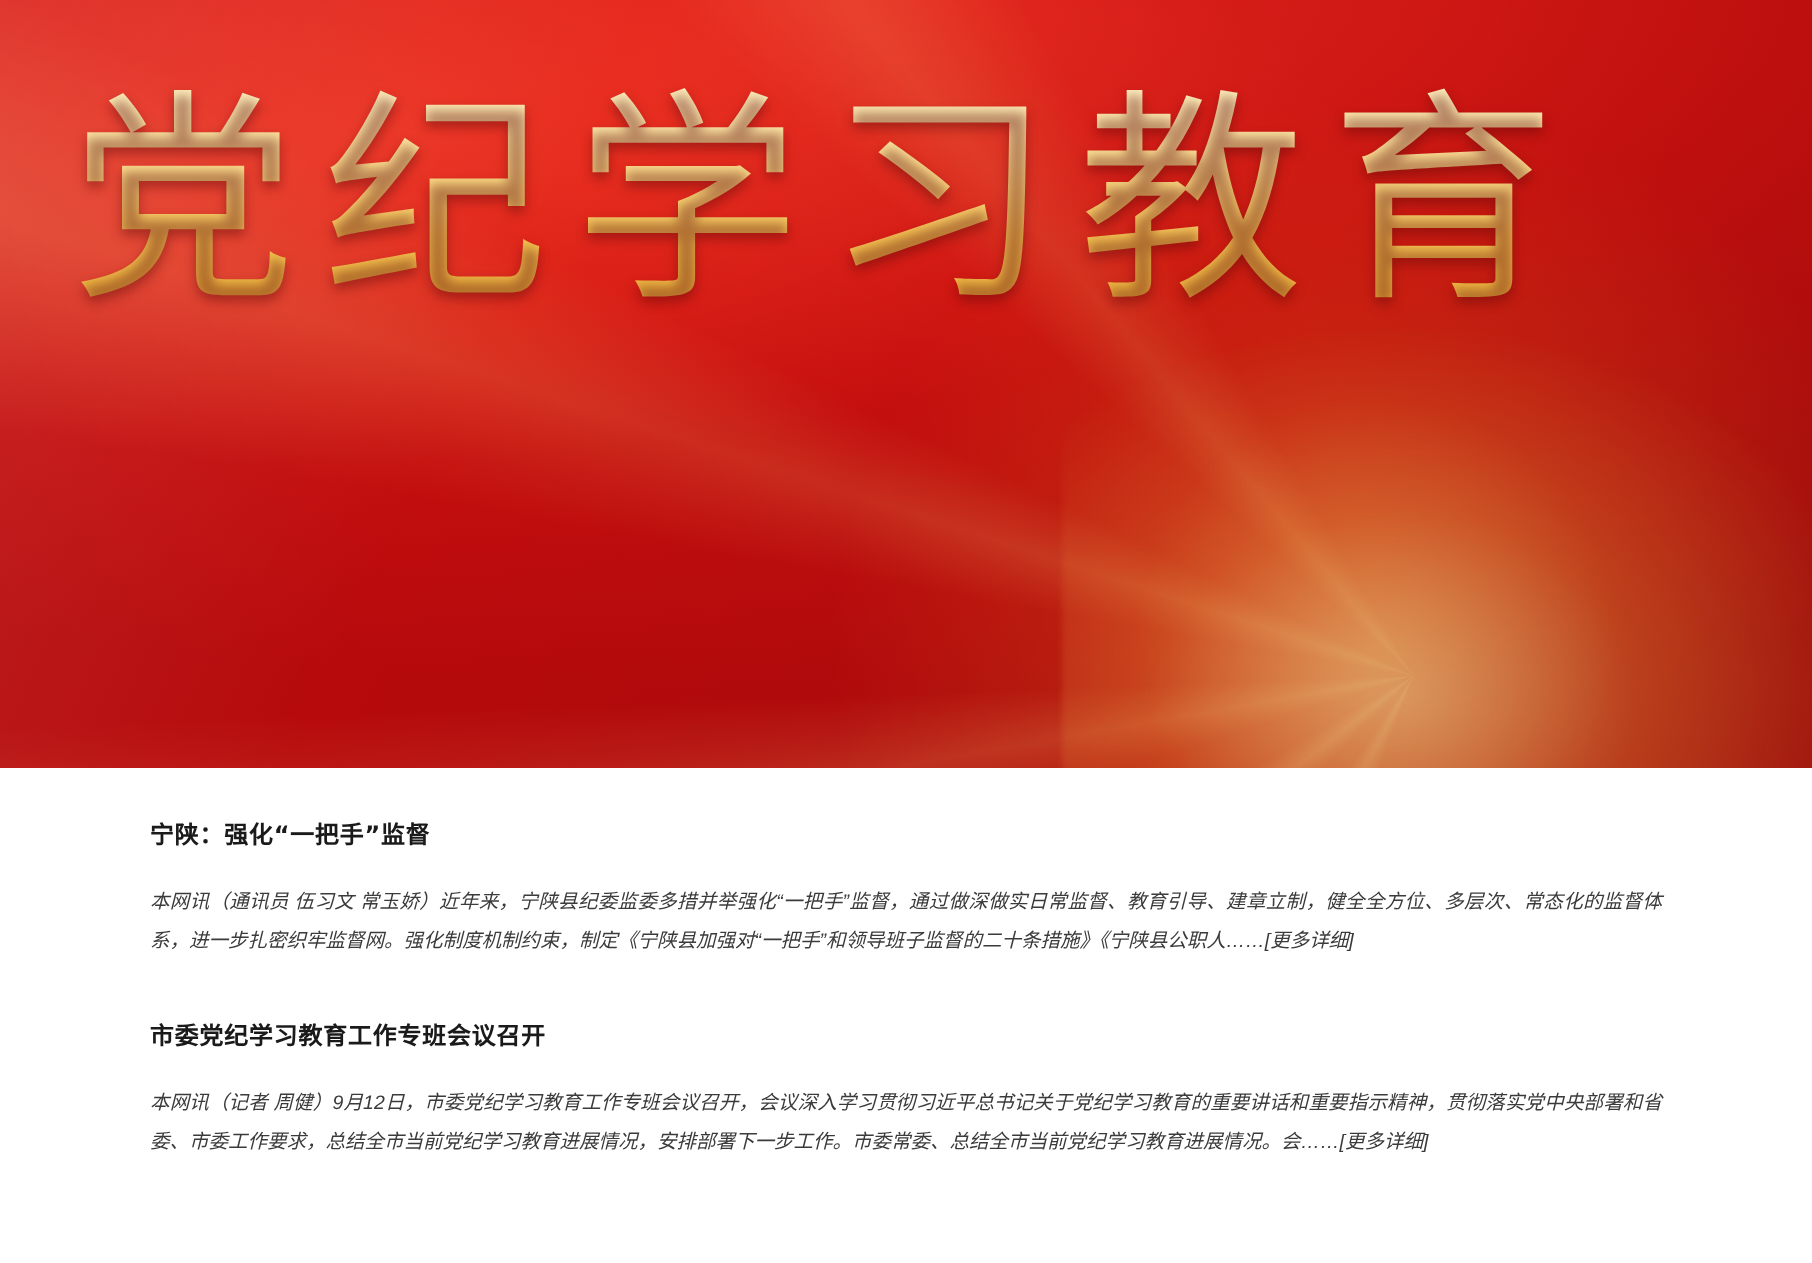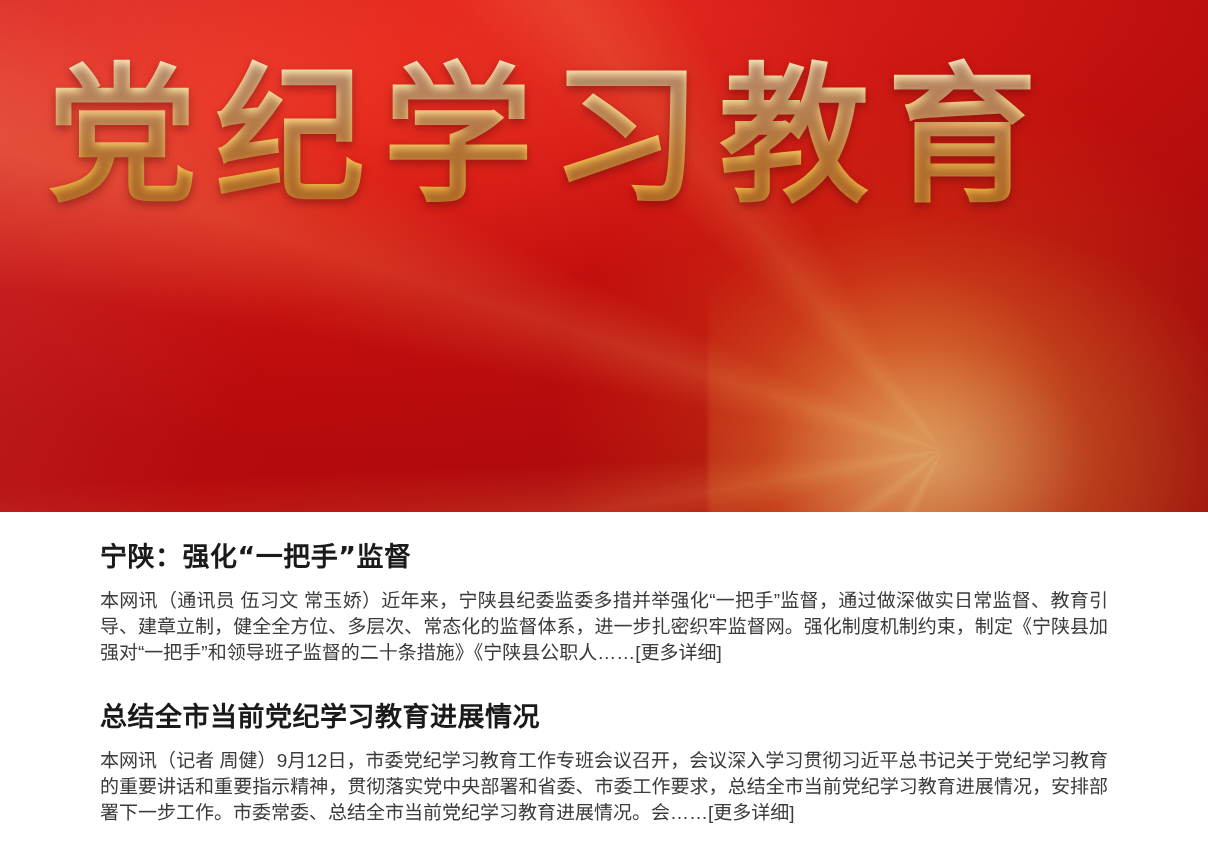--- a/index.html
+++ b/index.html
@@ -71,21 +71,21 @@
     width: 100%; height: 100%;
     background: linear-gradient(115deg, rgba(255,255,255,0.10) 0%, rgba(255,255,255,0.00) 30%, rgba(0,0,0,0.06) 70%, rgba(0,0,0,0.15) 100%);
   }
   .banner-title {
     position: absolute;
     left: 0;
     top: 42px;
     width: 1084px;
     text-align: center;
     font-family: "DejaVu Serif", "Liberation Serif", serif;
-    font-weight: 700;
+    font-weight: 400;
     font-size: 150px;
     letter-spacing: 18px;
     line-height: 1.25;
     white-space: nowrap;
     color: #ffe08a;
     background: linear-gradient(180deg, #fff6cf 0%, #ffdf8c 38%, #f7c453 62%, #e9a92f 100%);
     -webkit-background-clip: text;
     background-clip: text;
     -webkit-text-fill-color: transparent;
     text-shadow: 0 4px 8px rgba(90,8,8,0.45);
@@ -102,33 +102,34 @@
   .news-list {
     padding: 30px 100px 0 100px;
     box-sizing: border-box;
   }
   .news-item {
     margin-bottom: 36px;
   }
   .news-title {
     font-family: "DejaVu Sans", "Liberation Sans", sans-serif;
     font-weight: 700;
-    font-size: 27px;
+    font-size: 16px;
     line-height: 30px;
     color: #1a1a1a;
     margin: 0 0 16px 0;
     letter-spacing: 0.5px;
     cursor: pointer;
   }
   .news-summary {
-    font-size: 19px;
+    font-size: 13px;
     line-height: 26px;
     color: #3b3b3b;
     margin: 0;
     text-align: justify;
+    font-style: italic;
   }
   .news-more {
     color: #3b3b3b;
     cursor: pointer;
   }
 </style>
 </head>
 <body>
 
 <div class="banner">
@@ -143,21 +144,21 @@
   <div class="news-list">
 
     <div class="news-item">
       <h2 class="news-title">宁陕：强化“一把手”监督</h2>
       <p class="news-summary">
         <span>本网讯（通讯员 伍习文 常玉娇）近年来，宁陕县纪委监委多措并举强化“一把手”监督，通过做深做实日常监督、教育引导、建章立制，健全全方位、多层次、常态化的监督体系，进一步扎密织牢监督网。强化制度机制约束，制定《宁陕县加强对“一把手”和领导班子监督的二十条措施》《宁陕县公职人……</span><span class="news-more">[更多详细]</span>
       </p>
     </div>
 
     <div class="news-item">
-      <h2 class="news-title">总结全市当前党纪学习教育进展情况</h2>
+      <h2 class="news-title">市委党纪学习教育工作专班会议召开</h2>
       <p class="news-summary">
         <span>本网讯（记者 周健）9月12日，市委党纪学习教育工作专班会议召开，会议深入学习贯彻习近平总书记关于党纪学习教育的重要讲话和重要指示精神，贯彻落实党中央部署和省委、市委工作要求，总结全市当前党纪学习教育进展情况，安排部署下一步工作。市委常委、总结全市当前党纪学习教育进展情况。会……</span><span class="news-more">[更多详细]</span>
       </p>
     </div>
 
 
   </div>
 </div>
 
 </body></html>

